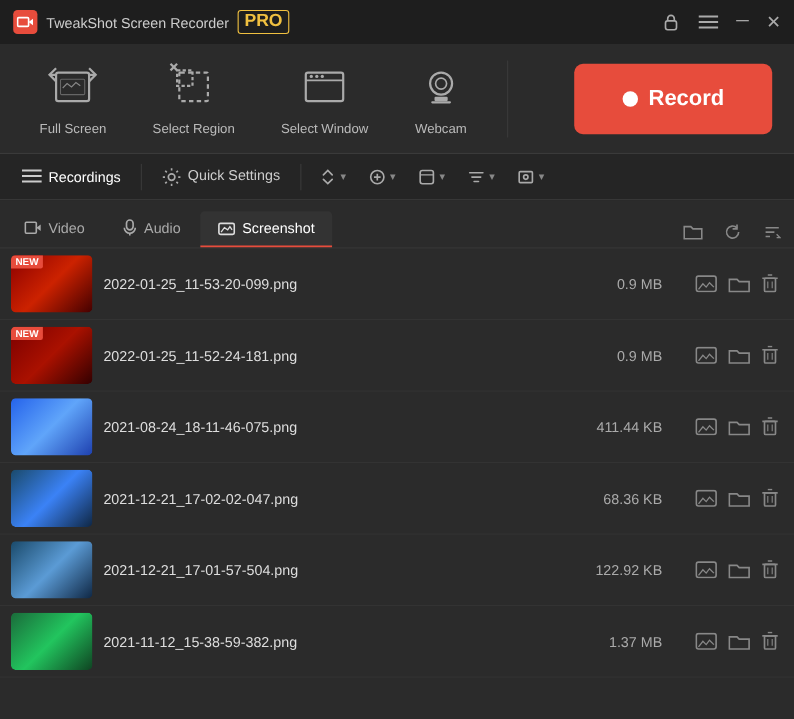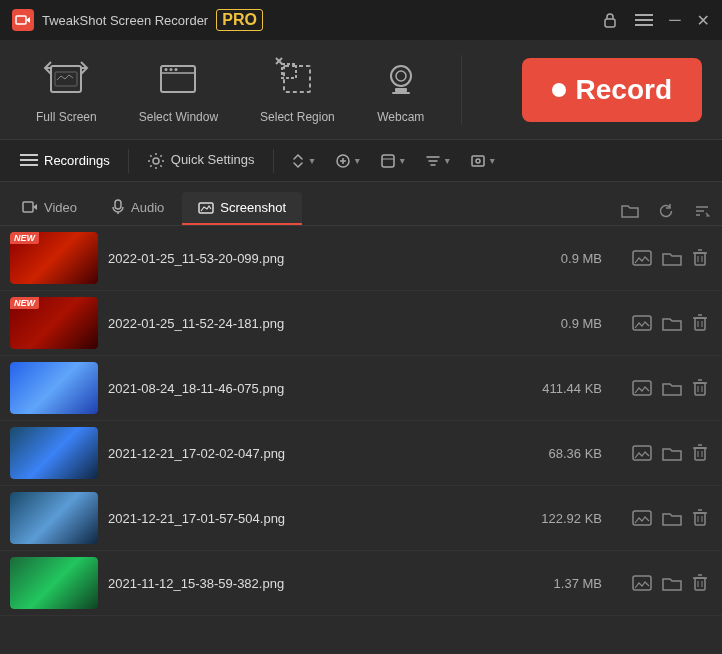--- a/index.html
+++ b/index.html
@@ -103,21 +103,21 @@
       background: #3a3a3a;
       margin: 0 10px;
     }
     .record-btn {
       display: flex;
       align-items: center;
       justify-content: center;
       gap: 10px;
       background: #e74c3c;
       color: white;
-      font-size: 28px;
+      font-size: 20px;
       font-weight: bold;
       border-radius: 8px;
       padding: 0 30px;
       height: 64px;
       cursor: pointer;
       min-width: 180px;
       margin-left: auto;
     }
     .record-dot {
       width: 14px;
@@ -218,26 +218,25 @@
       display: flex;
       align-items: center;
       height: 65px;
       padding: 0 10px;
       border-bottom: 1px solid #333;
       gap: 10px;
       cursor: pointer;
     }
     .thumb-wrap {
       position: relative;
-      width: 88px;
+      width: 74px;
       height: 52px;
       flex-shrink: 0;
       border-radius: 4px;
       overflow: hidden;
-      font-style: italic;
     }
     .thumb-placeholder {
       width: 100%;
       height: 100%;
       background: #444;
       border-radius: 4px;
       display: flex;
       align-items: center;
       justify-content: center;
     }
@@ -345,40 +344,40 @@
         <rect x="12" y="16" width="22" height="14" rx="1" stroke="#666" stroke-width="1"></rect>
         <polyline points="14,24 18,20 22,23 26,19 30,22" fill="none" stroke="#888" stroke-width="1"></polyline>
       </svg>
     </div>
     <span class="tool-label">Full Screen</span>
   </div>
 
   <div class="tool-btn">
     <div class="tool-icon">
       <svg width="46" height="46" viewBox="0 0 46 46" fill="none">
+        <rect x="8" y="8" width="14" height="14" stroke="#aaa" stroke-width="2" stroke-dasharray="3,2"></rect>
+        <line x1="2" y1="2" x2="8" y2="8" stroke="#aaa" stroke-width="2"></line>
+        <line x1="8" y1="2" x2="2" y2="8" stroke="#aaa" stroke-width="2"></line>
+        <rect x="10" y="10" width="26" height="26" rx="1" stroke="#aaa" stroke-width="2" fill="none" stroke-dasharray="4,3"></rect>
+      </svg>
+    </div>
+    <span class="tool-label">Select Region</span>
+  </div>
+
+  <div class="tool-btn">
+    <div class="tool-icon">
+      <svg width="46" height="46" viewBox="0 0 46 46" fill="none">
         <rect x="6" y="10" width="34" height="26" rx="2" stroke="#aaa" stroke-width="2"></rect>
         <line x1="6" y1="17" x2="40" y2="17" stroke="#aaa" stroke-width="1.5"></line>
         <circle cx="11" cy="13.5" r="1.5" fill="#aaa"></circle>
         <circle cx="16" cy="13.5" r="1.5" fill="#aaa"></circle>
         <circle cx="21" cy="13.5" r="1.5" fill="#aaa"></circle>
       </svg>
     </div>
     <span class="tool-label">Select Window</span>
-  </div>
-
-  <div class="tool-btn">
-    <div class="tool-icon">
-      <svg width="46" height="46" viewBox="0 0 46 46" fill="none">
-        <rect x="8" y="8" width="14" height="14" stroke="#aaa" stroke-width="2" stroke-dasharray="3,2"></rect>
-        <line x1="2" y1="2" x2="8" y2="8" stroke="#aaa" stroke-width="2"></line>
-        <line x1="8" y1="2" x2="2" y2="8" stroke="#aaa" stroke-width="2"></line>
-        <rect x="10" y="10" width="26" height="26" rx="1" stroke="#aaa" stroke-width="2" fill="none" stroke-dasharray="4,3"></rect>
-      </svg>
-    </div>
-    <span class="tool-label">Select Region</span>
   </div>
 
   <div class="tool-btn">
     <div class="tool-icon">
       <svg width="46" height="46" viewBox="0 0 46 46" fill="none">
         <circle cx="23" cy="20" r="10" stroke="#aaa" stroke-width="2"></circle>
         <circle cx="23" cy="20" r="5" stroke="#aaa" stroke-width="1.5"></circle>
         <rect x="17" y="32" width="12" height="4" rx="1" fill="#aaa"></rect>
         <rect x="14" y="36" width="18" height="2" rx="1" fill="#aaa"></rect>
       </svg>

